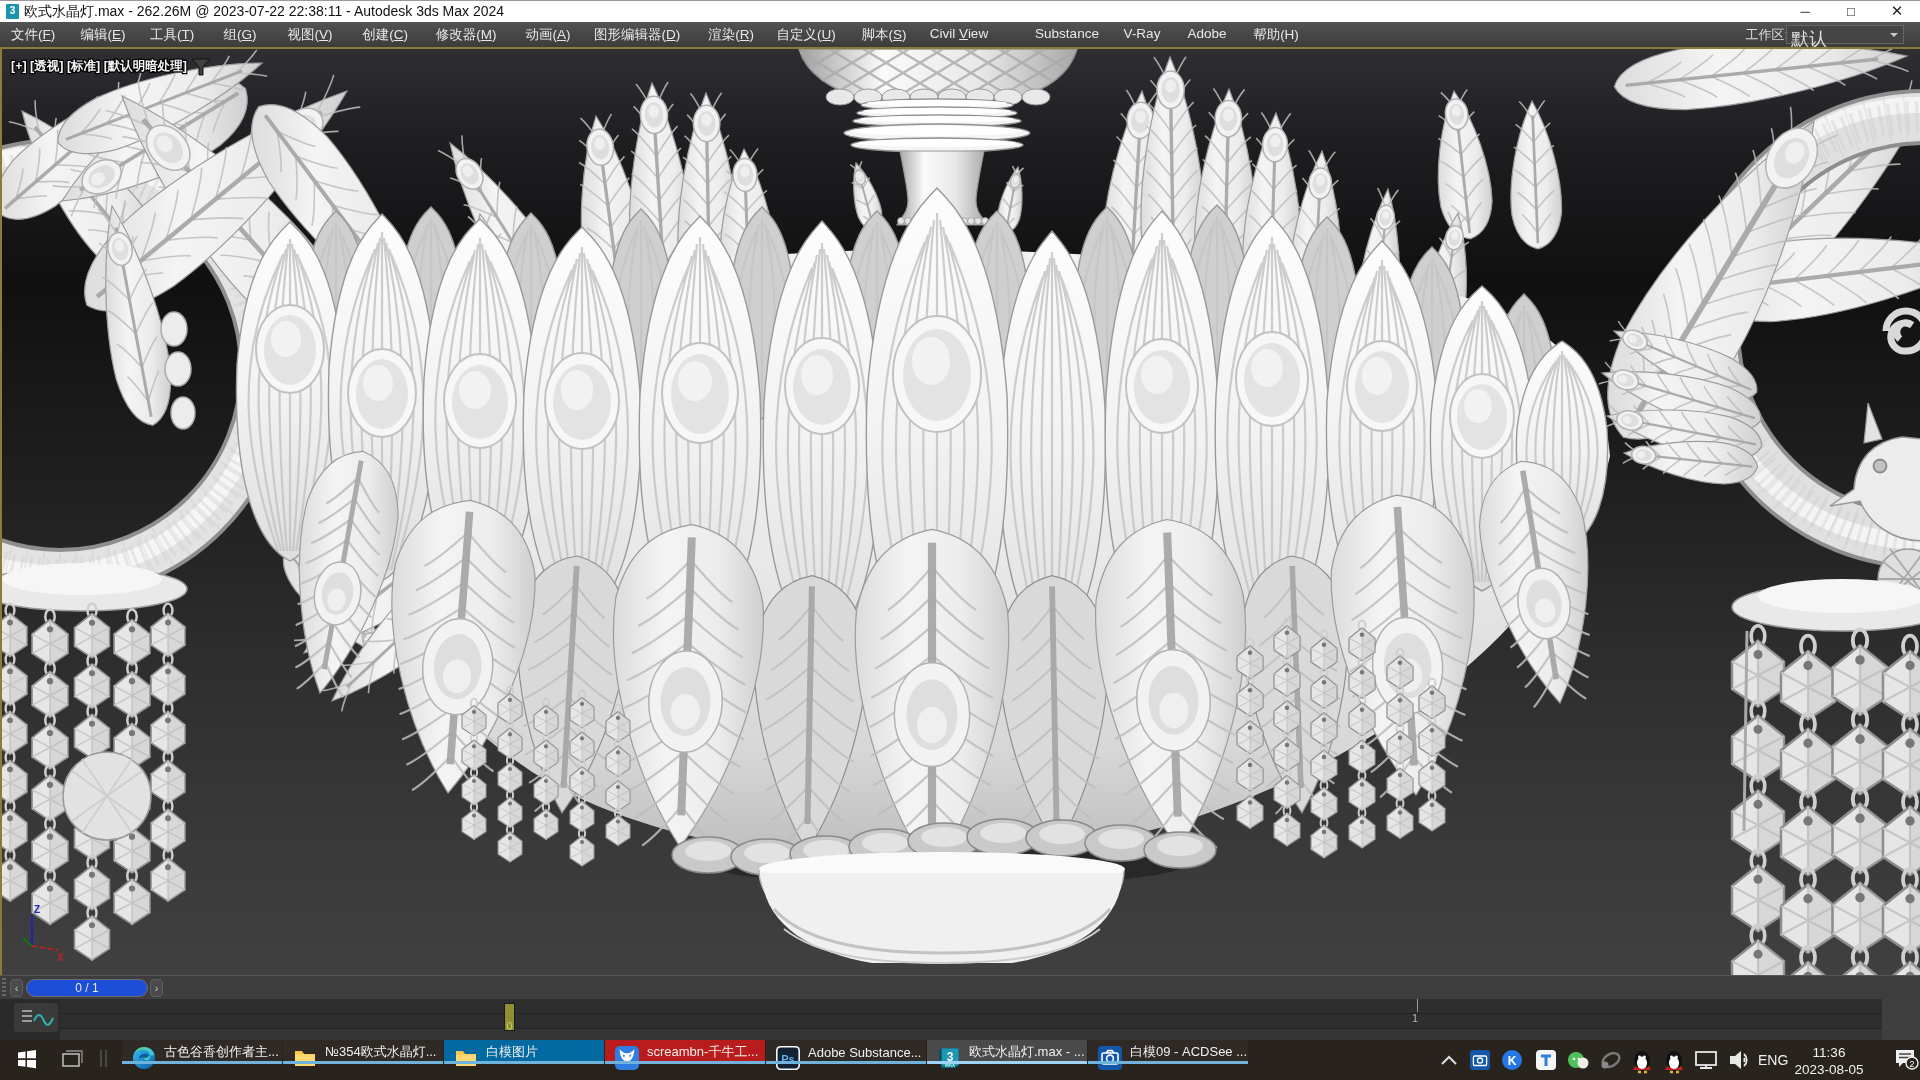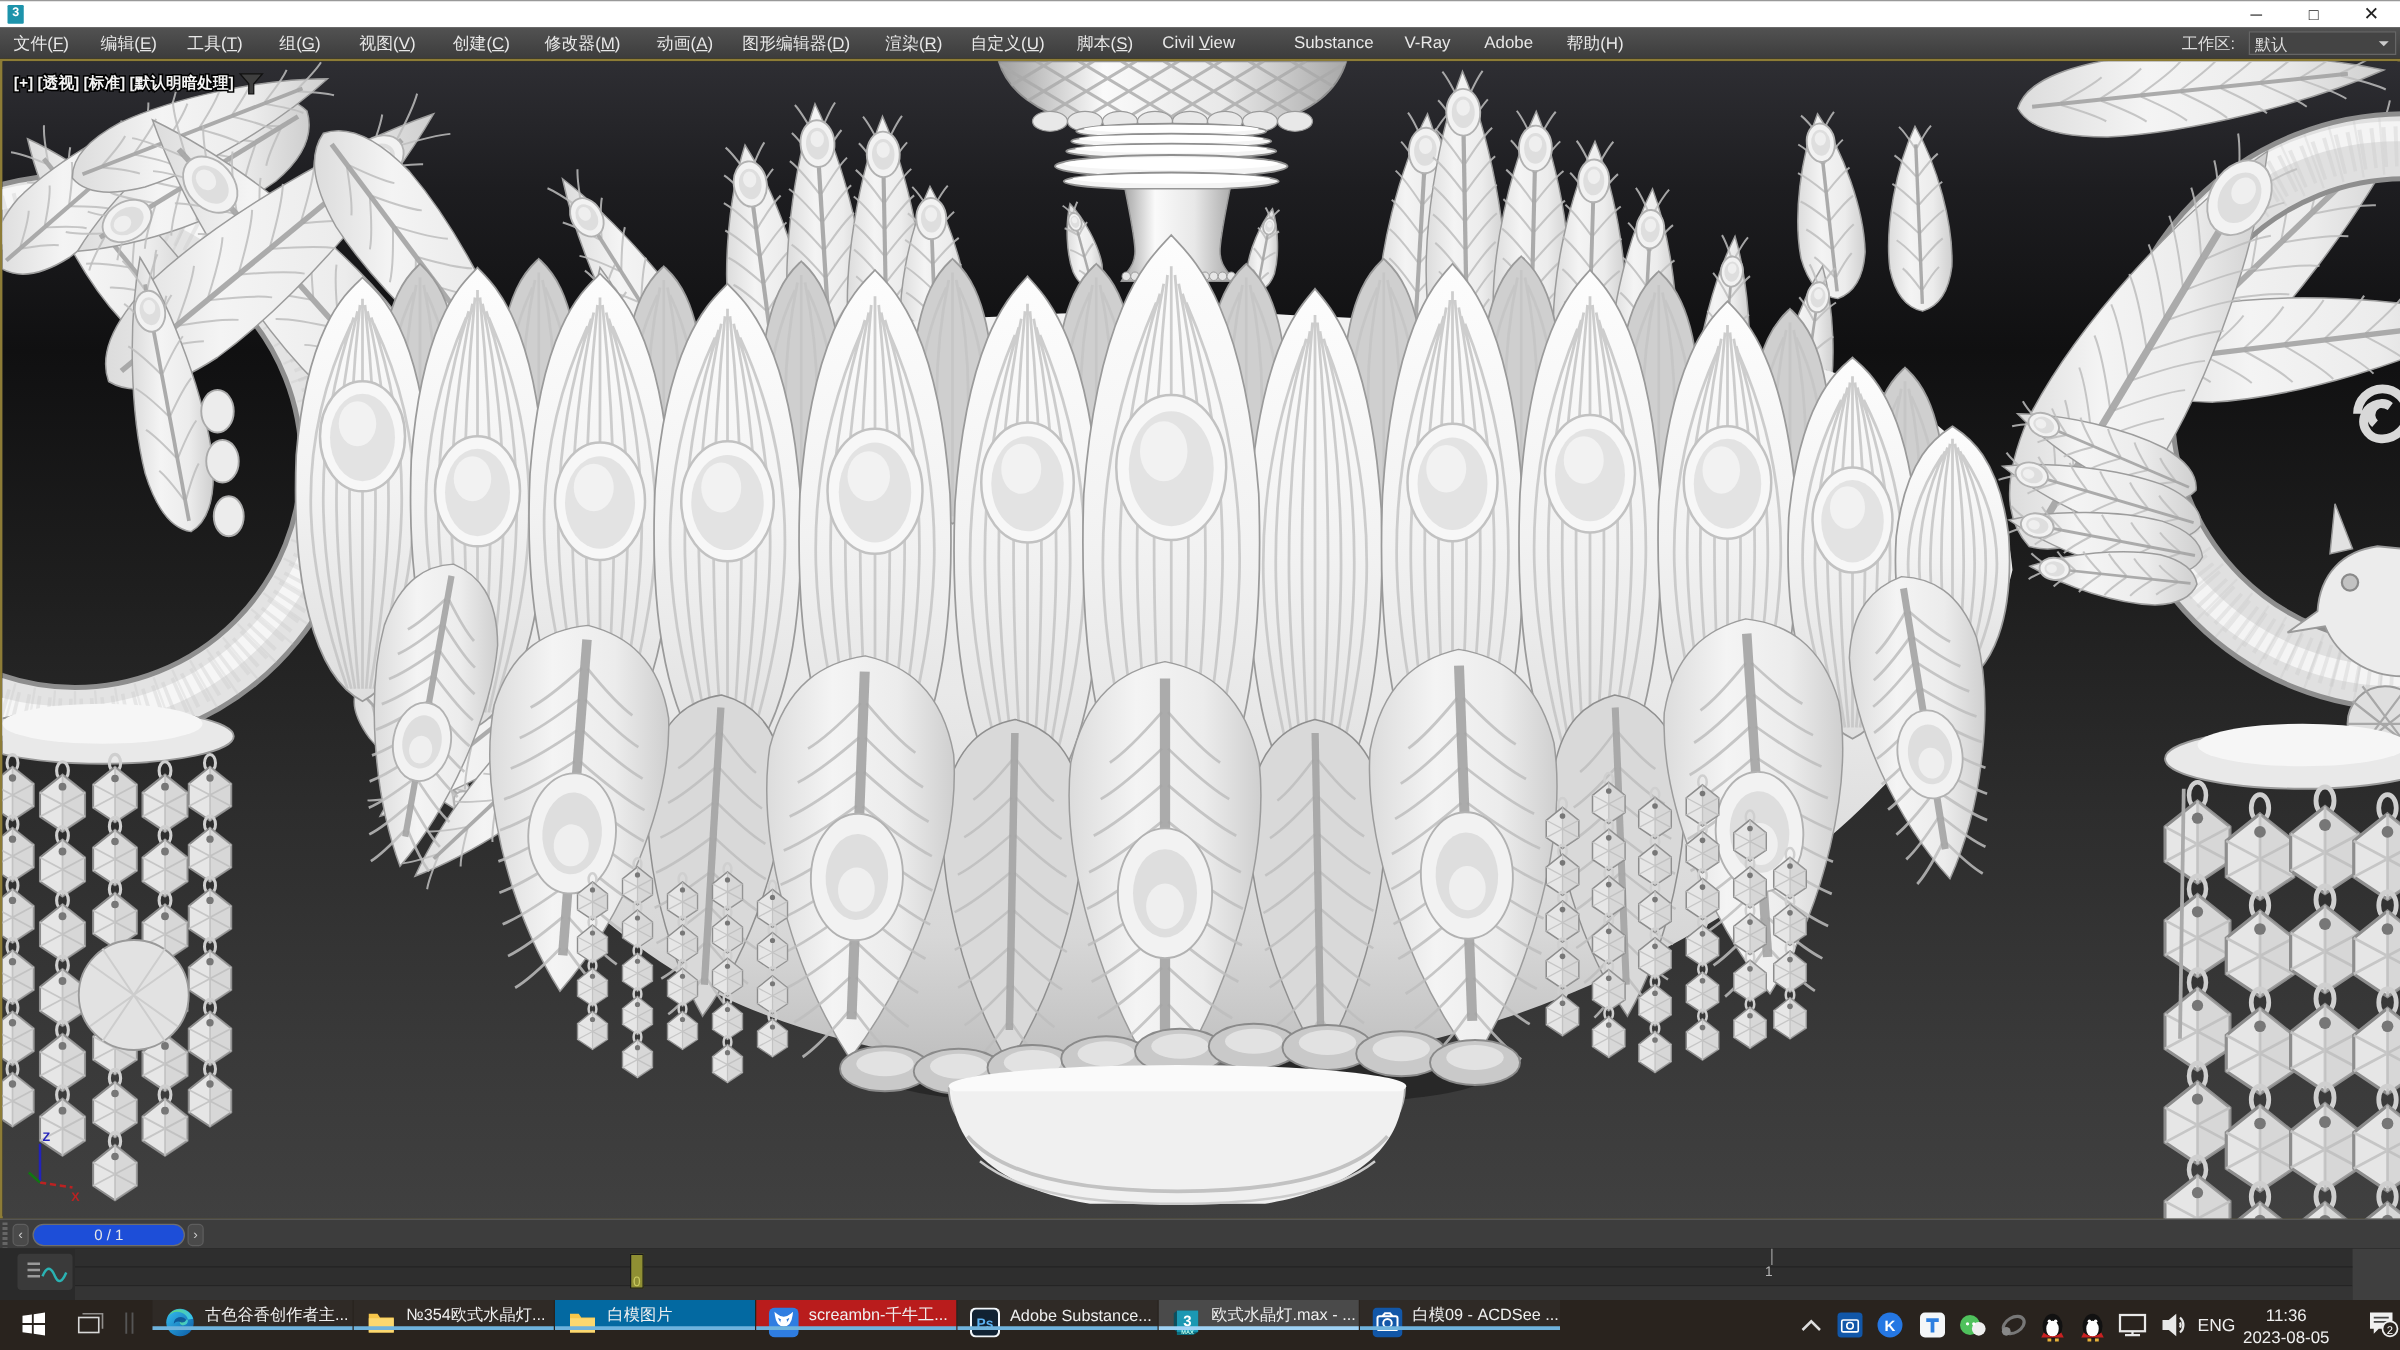--- a/index.html
+++ b/index.html
@@ -5,22 +5,22 @@
  font-family:"Liberation Sans",sans-serif}
 #titlebar{position:absolute;left:0;top:0;width:1920px;height:22px;background:#fff;
  border-top:1px solid #999;display:flex;align-items:center;font-size:14px;color:#111}
 #titlebar .icon{width:13px;height:15px;margin:0 5px 0 6px;background:#1d93ab;position:relative;
  border-radius:1px;color:#fff;font-size:10px;font-weight:bold;text-align:center;line-height:14px}
 #wbtn{position:absolute;right:0;top:0;height:22px;display:flex}
 #wbtn div{width:46px;height:22px;display:flex;align-items:center;justify-content:center;color:#222;font-size:13px}
 #menubar{position:absolute;left:0;top:22px;width:1920px;height:25px;
  background:linear-gradient(#525252,#3c3c3c);color:#e8e8e8;font-size:13.5px}
 #menubar span.mi{position:absolute;top:4px;white-space:nowrap}
-#wsbox{position:absolute;right:3px;top:3px;width:118px;height:19px;background:#444;
- border:1px solid #666;color:#ddd;font-size:13px;padding:1px 4px}
+#wsbox{position:absolute;right:16px;top:3px;width:118px;height:19px;background:#444;
+ border:1px solid #666;color:#ddd;font-size:18px;padding:1px 4px}
 #wsbox:after{content:"";position:absolute;right:5px;top:7px;border:4px solid transparent;border-top-color:#ccc}
 #wslabel{position:absolute;right:132px;top:4px;color:#ddd;font-size:13px}
 #vpwrap{position:absolute;left:0;top:47px;width:1920px;height:928px;
  border:2px solid #8d7c36;background:#222}
 #vp{position:absolute;left:0;top:0}
 #slider{position:absolute;left:0;top:975px;width:1920px;height:24px;background:#3d3d3d;
  border-top:1px solid #555}
 #tslide{position:absolute;left:26px;top:3px;width:122px;height:18px;background:#1d4ed8;
  border:1px solid #6e6e6e;border-radius:9px;color:#e8e8e8;font-size:12px;text-align:center;line-height:17px}
 .sbtn{position:absolute;top:3px;width:13px;height:18px;background:#4a4a4a;border:1px solid #5e5e5e;
@@ -36,20 +36,21 @@
 #lab1{position:absolute;left:1412px;top:1012px;color:#b5b5b5;font-size:11px}
 #taskbar{position:absolute;left:0;top:1040px;width:1920px;height:40px;background:#29231e}
 .tbtn{position:absolute;top:0;height:24px;display:flex;align-items:center;color:#f0f0f0;font-size:13px}
 .tbtn .ulin{position:absolute;left:0;bottom:0;width:100%;height:3px;background:#6fb3dd}
 .tbtn .ic{width:24px;height:24px;margin:12px 8px 0 10px;flex:none;position:relative}
 .tbtn .lab{white-space:nowrap;overflow:hidden}
 #tray{position:absolute;right:0;top:1040px;height:40px;display:flex;align-items:center;color:#eee}
 </style></head><body>
 <div id="titlebar">
  <div class="icon">3</div>
+ <span>欧式水晶灯.max - 262.26M @ 2023-07-22 22:38:11 - Autodesk 3ds Max 2024</span>
 </div>
 <div id="wbtn">
     <div>─</div>
     <div>□</div>
     <div style="font-size:15px">✕</div>
   </div>
 <div id="menubar">
     <span class="mi" style="left:33px;transform:translateX(-50%)">文件(<u>F</u>)</span>
     <span class="mi" style="left:103px;transform:translateX(-50%)">编辑(<u>E</u>)</span>
     <span class="mi" style="left:172px;transform:translateX(-50%)">工具(<u>T</u>)</span>

